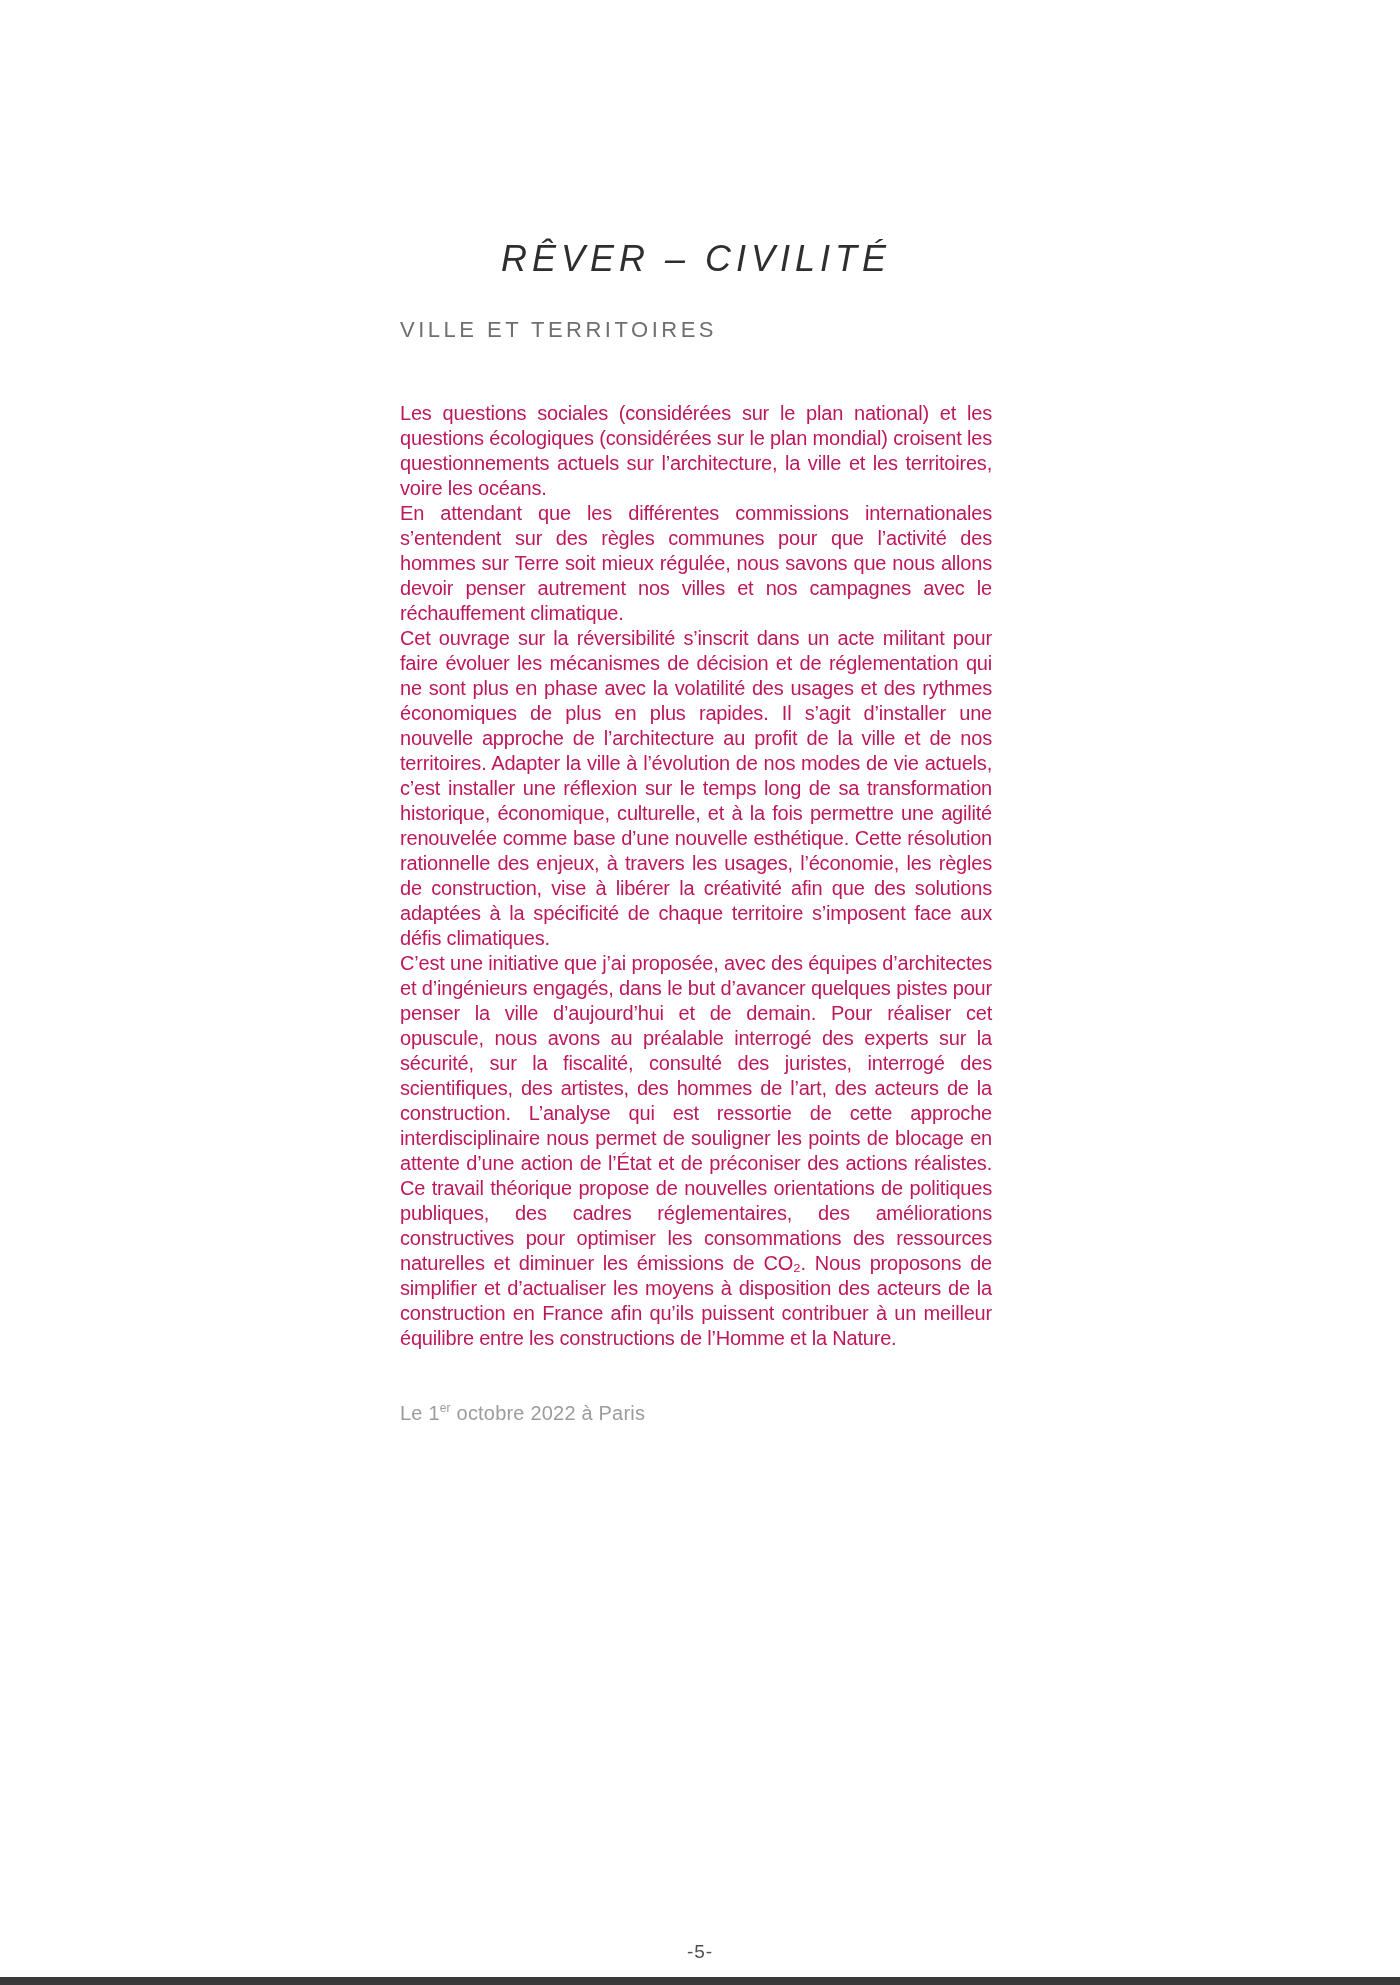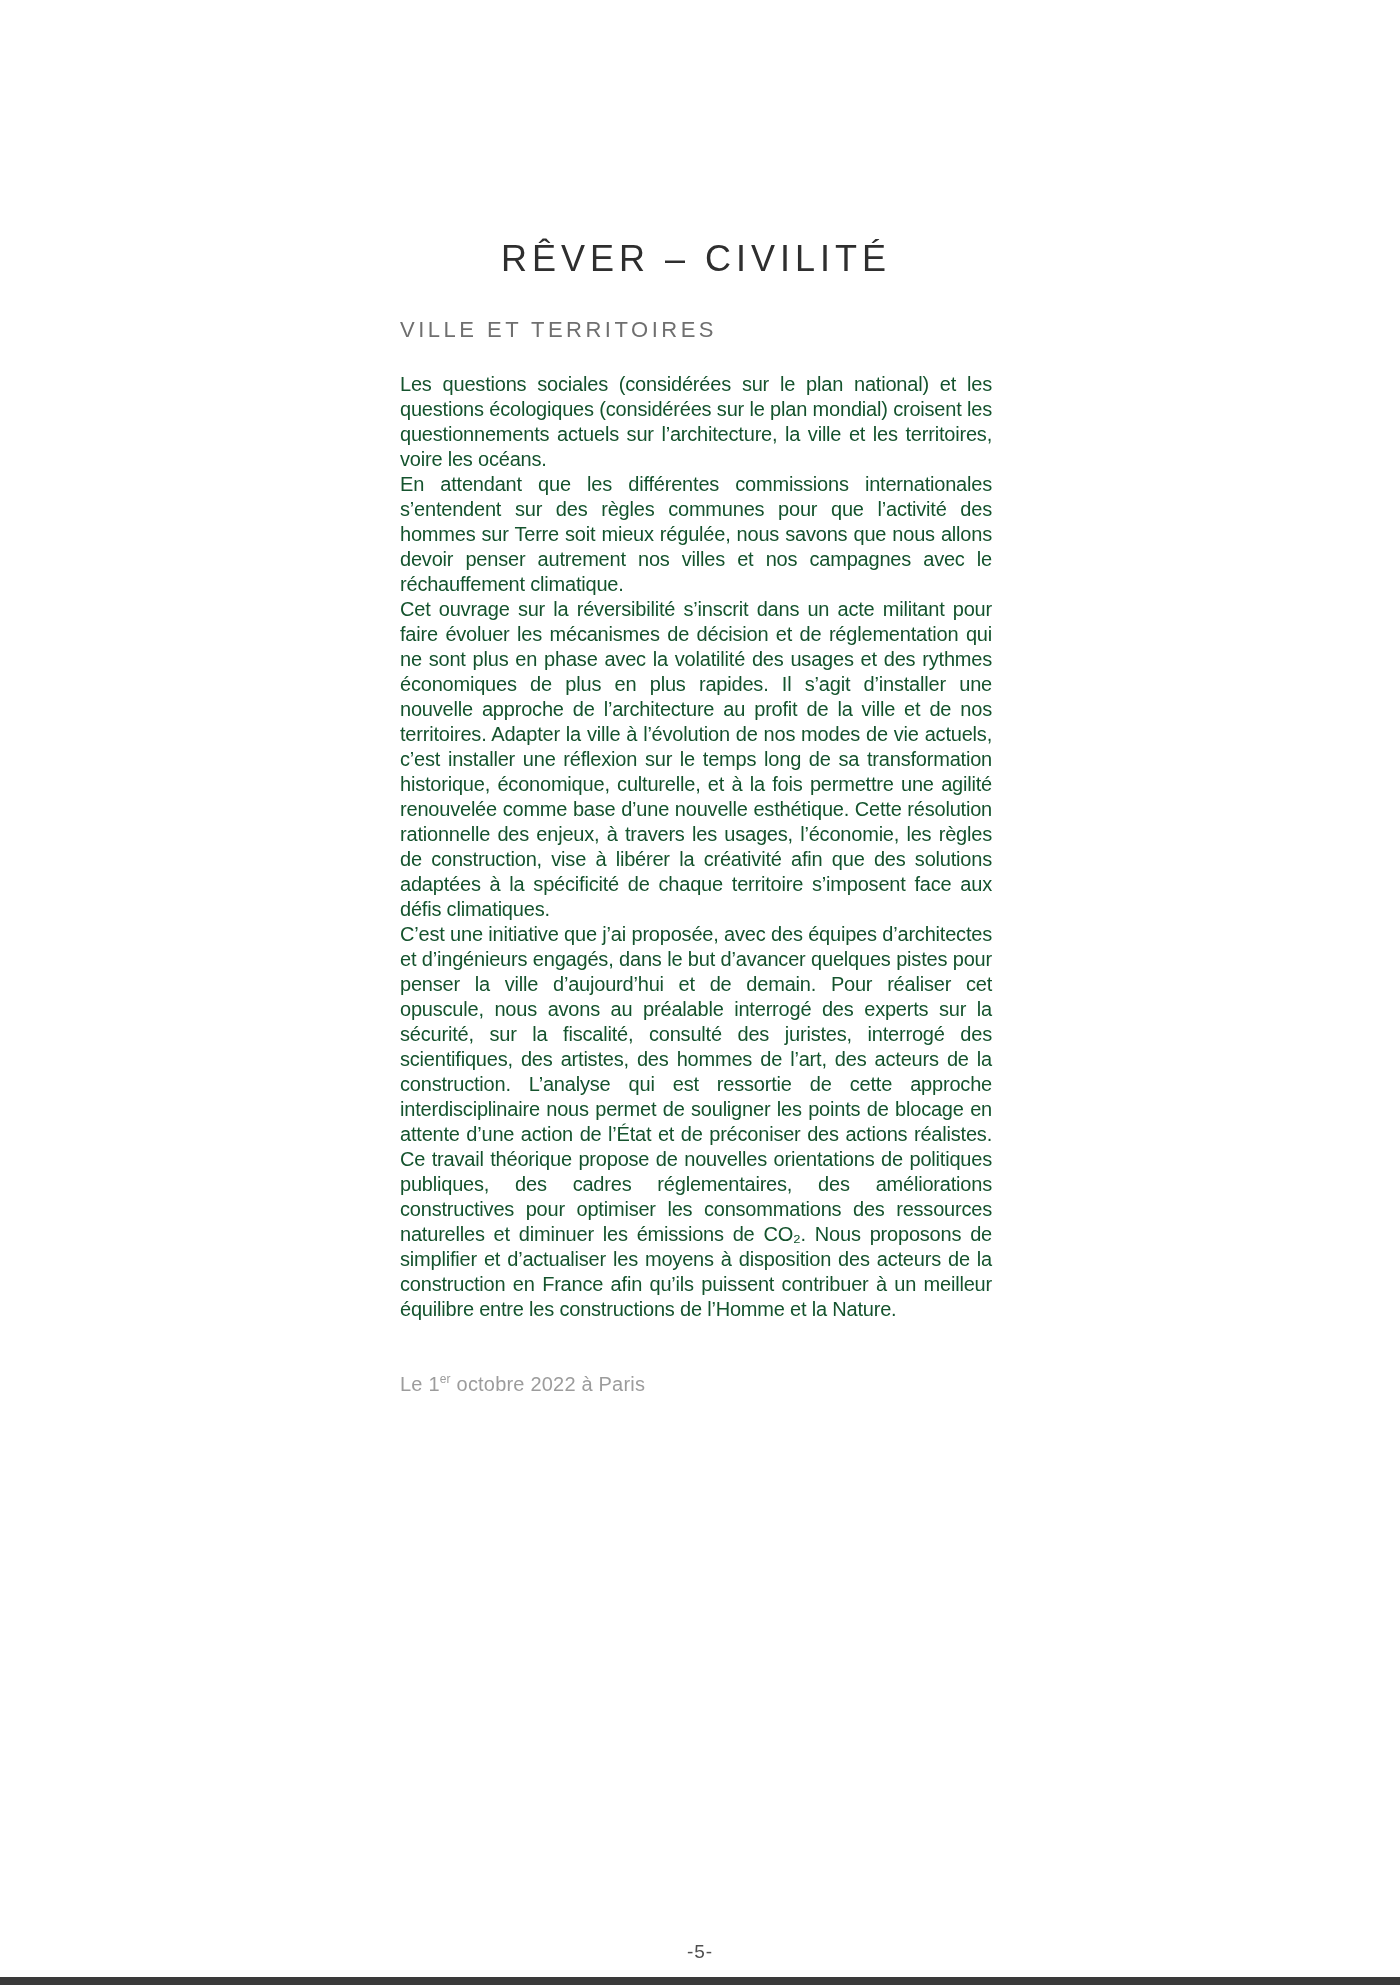--- a/index.html
+++ b/index.html
@@ -28,37 +28,38 @@
   .title {
     margin: 0;
     padding-top: 238px;
     text-align: center;
     font-size: 36px;
     line-height: 42px;
     font-weight: 300;
     letter-spacing: 5px;
     color: #2e2e2e;
     white-space: nowrap;
+    font-style: italic;
   }
   .subtitle {
     margin: 36px 0 0 0;
     text-align: left;
     font-size: 22px;
     line-height: 27px;
     font-weight: 400;
     letter-spacing: 3.5px;
     color: #6f6f6f;
     white-space: nowrap;
   }
   .body-text {
-    margin-top: 29px;
+    margin-top: 58px;
     text-align: justify;
     font-size: 20px;
     line-height: 25px;
-    color: #14532d;
+    color: #be185d;
     letter-spacing: -0.2px;
   }
   .body-text p {
     margin: 0;
   }
   .signature {
     margin-top: 48px;
     font-size: 20px;
     line-height: 29px;
     color: #9c9c9c;

